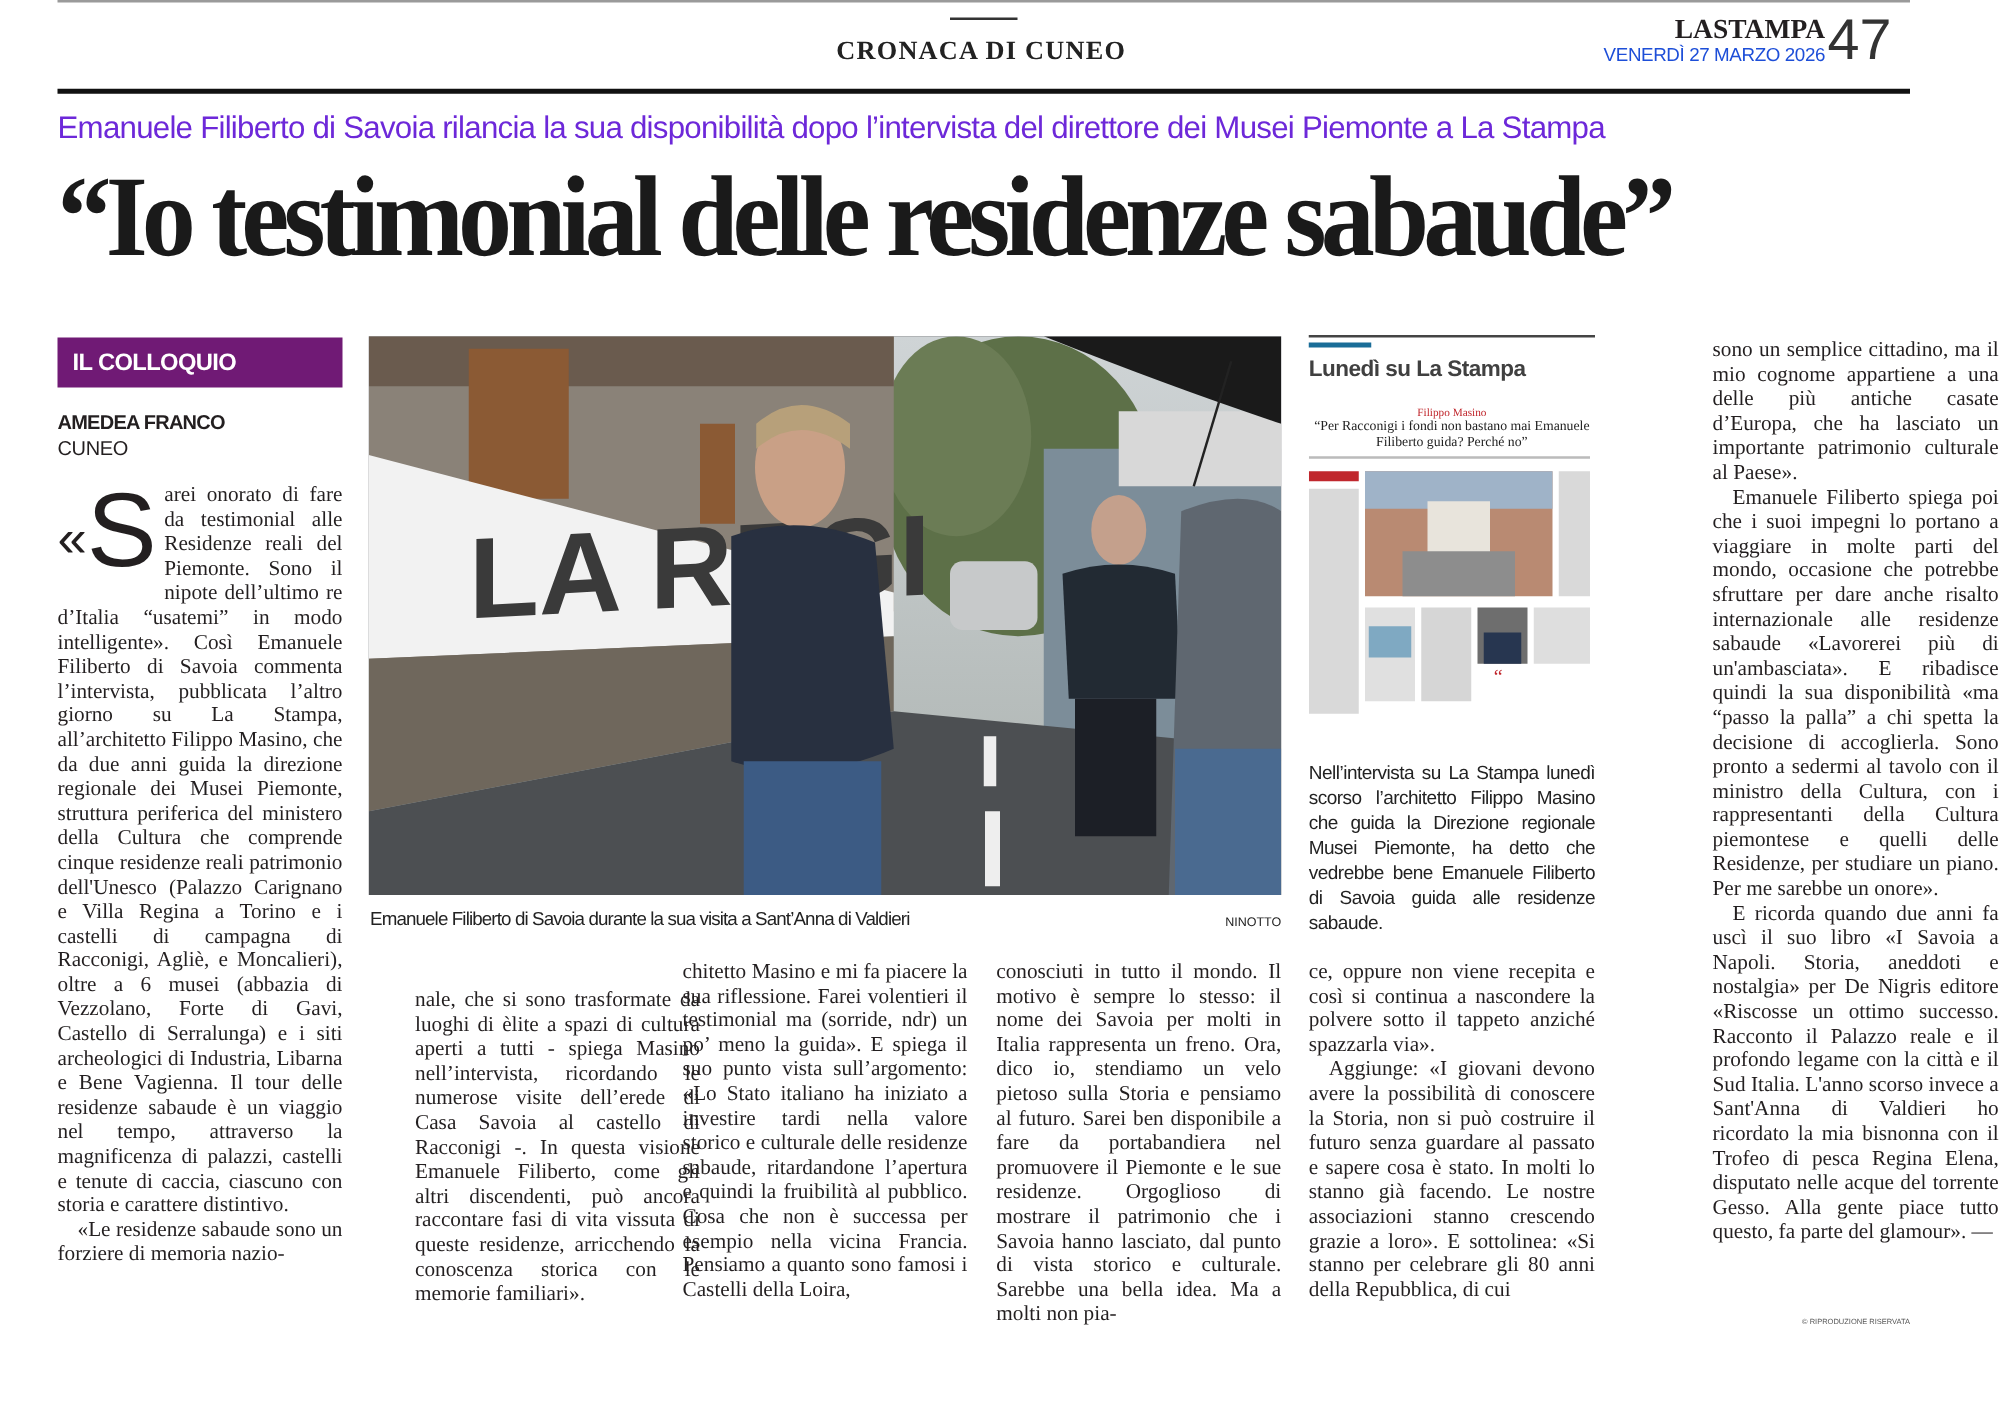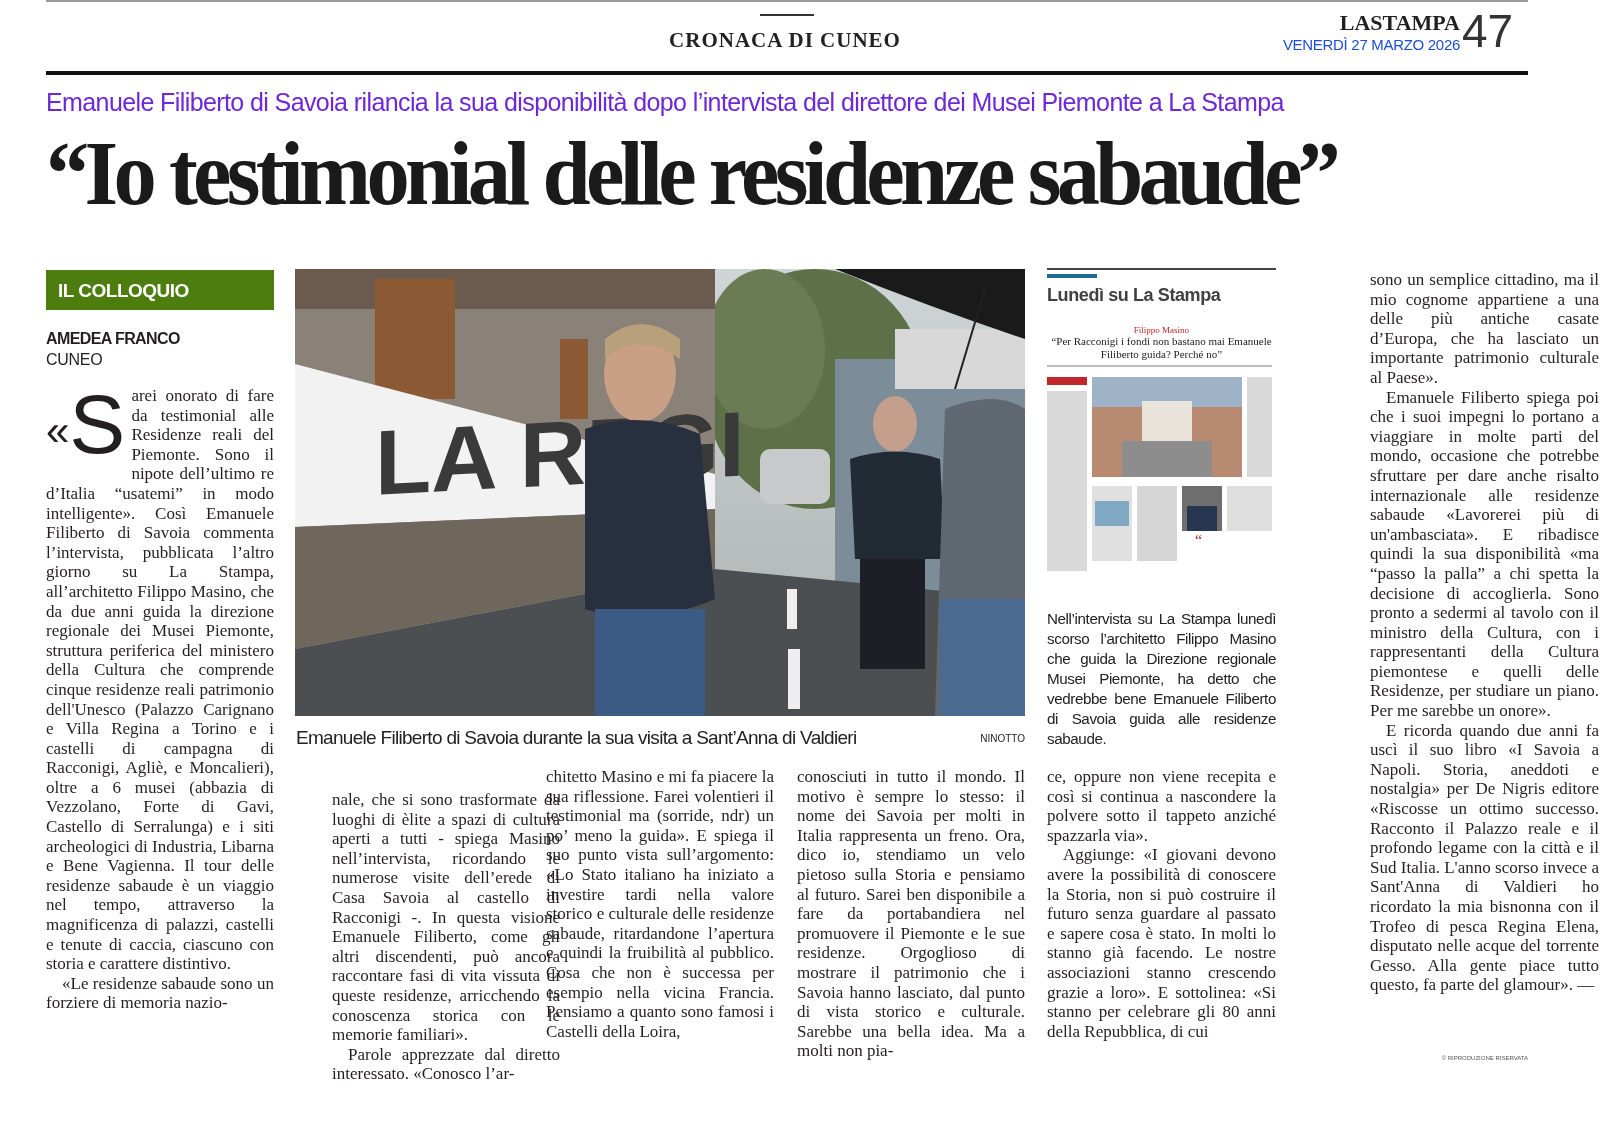--- a/index.html
+++ b/index.html
@@ -7,31 +7,31 @@
   .abs { position:absolute; }
   .topline { left:46px; top:0; width:1482px; height:2px; background:#9a9a9a; }
   .section-dash { left:760px; top:14px; width:54px; height:2px; background:#333; }
   .section-title { left:600px; top:28px; width:370px; text-align:center; font-family:"Liberation Serif", serif; font-weight:bold; font-size:21px; letter-spacing:1px; color:#222; }
   .masthead { left:1290px; top:10px; width:170px; text-align:right; font-family:"Liberation Serif", serif; font-weight:bold; font-size:22px; letter-spacing:0px; }
   .date { left:1240px; top:36px; width:220px; text-align:right; font-family:"Liberation Sans", sans-serif; font-size:15px; color:#1d4ed8; letter-spacing:-0.3px; }
   .pagenum { left:1462px; top:4px; width:70px; font-family:"Liberation Sans", sans-serif; font-size:46px; font-weight:300; color:#333; }
   .rule { left:46px; top:71px; width:1482px; height:4px; background:#111; }
   .kicker { left:46px; top:88px; width:1482px; font-family:"Liberation Sans", sans-serif; font-size:25px; color:#6d28d9; letter-spacing:-0.6px; white-space:nowrap; }
   .headline { left:46px; top:118px; width:1482px; font-family:"Liberation Serif", serif; font-size:92px; font-weight:bold; color:#1a1a1a; letter-spacing:-5px; white-space:nowrap; line-height:110px; transform:scaleX(0.94); transform-origin:left center; }
-  .label-box { left:46px; top:270px; width:228px; height:40px; background:#4d7c0f; color:#fff; font-family:"Liberation Sans", sans-serif; font-weight:bold; font-size:19px; line-height:42px; padding-left:12px; box-sizing:border-box; letter-spacing:-0.5px; }
+  .label-box { left:46px; top:270px; width:228px; height:40px; background:#701a75; color:#fff; font-family:"Liberation Sans", sans-serif; font-weight:bold; font-size:19px; line-height:42px; padding-left:12px; box-sizing:border-box; letter-spacing:-0.5px; }
   .byline { left:46px; top:330px; font-family:"Liberation Sans", sans-serif; font-weight:bold; font-size:16px; letter-spacing:-0.6px; }
   .place { left:46px; top:351px; font-family:"Liberation Sans", sans-serif; font-size:16px; letter-spacing:-0.3px; }
   .col { font-family:"Liberation Serif", serif; font-size:17px; line-height:19.6px; text-align:justify; color:#231f20; }
   .col p { margin:0; }
   .col p.ind { text-indent:16px; }
   .dropcap-wrap { left:46px; top:386px; width:228px; }
   .dropcap { float:left; font-family:"Liberation Sans", sans-serif; font-weight:300; font-size:84px; line-height:72px; margin-right:6px; margin-top:2px; color:#231f20; }
   .dropcap .gq { font-size:42px; vertical-align:middle; }
   .photo { left:295px; top:269px; width:730px; height:447px; overflow:hidden; background:#7b7e80; }
-  .caption { left:296px; top:727px; width:640px; font-family:"Liberation Sans", sans-serif; font-size:19px; letter-spacing:-0.7px; color:#222; }
+  .caption { left:296px; top:727px; width:640px; font-family:"Liberation Sans", sans-serif; font-size:15px; letter-spacing:-0.7px; color:#222; }
   .credit { left:960px; top:733px; width:65px; text-align:right; font-family:"Liberation Sans", sans-serif; font-size:10px; color:#222; }
   .box-topline { left:1047px; top:268px; width:229px; height:2px; background:#444; }
   .box-accent { left:1047px; top:274px; width:50px; height:4px; background:#1a6d98; }
   .box-title { left:1047px; top:285px; font-family:"Liberation Sans", sans-serif; font-weight:bold; font-size:18px; color:#404040; letter-spacing:-0.4px; }
   .thumb { left:1047px; top:325px; width:229px; height:270px; overflow:hidden; }
   .box-text { left:1047px; top:609px; width:229px; font-family:"Liberation Sans", sans-serif; font-size:15.2px; line-height:20px; color:#222; text-align:justify; letter-spacing:-0.4px; }
   .tailcredit { left:1430px; top:1055px; width:98px; text-align:right; font-family:"Liberation Sans", sans-serif; font-size:6px; color:#555; }
 </style>
 </head>
 <body>
@@ -129,21 +129,20 @@
     <rect x="135" y="125" width="40" height="45" fill="#6e6e6e"></rect>
     <rect x="140" y="145" width="30" height="25" fill="#273650"></rect>
     <text x="148" y="185" font-family="Liberation Serif, serif" font-size="16" fill="#c0272d">“</text>
     <rect x="180" y="125" width="45" height="45" fill="#dedede"></rect>
   </svg>
 </div>
 <div class="abs box-text">Nell’intervista su La Stampa lunedì scorso l’architetto Filippo Masino che guida la Direzione regionale Musei Piemonte, ha detto che vedrebbe bene Emanuele Filiberto di Savoia guida alle residenze sabaude.</div>
 
 <div class="abs col" style="left:296px;top:790px;width:228px;margin-left:36px;">
   <p>nale, che si sono trasformate da luoghi di èlite a spazi di cultura aperti a tutti - spiega Masino nell’intervista, ricordando le numerose visite dell’erede di Casa Savoia al castello di Racconigi -. In questa visione Emanuele Filiberto, come gli altri discendenti, può ancora raccontare fasi di vita vissuta di queste residenze, arricchendo la conoscenza storica con le memorie familiari».</p>
-  <p class="ind">Parole apprezzate dal diretto interessato. «Conosco l’ar-</p>
 </div>
 <div class="abs col" style="left:546px;top:767px;width:228px;">
   <p>chitetto Masino e mi fa piacere la sua riflessione. Farei volentieri il testimonial ma (sorride, ndr) un po’ meno la guida». E spiega il suo punto vista sull’argomento: «Lo Stato italiano ha iniziato a investire tardi nella valore storico e culturale delle residenze sabaude, ritardandone l’apertura e quindi la fruibilità al pubblico. Cosa che non è successa per esempio nella vicina Francia. Pensiamo a quanto sono famosi i Castelli della Loira,</p>
 </div>
 <div class="abs col" style="left:797px;top:767px;width:228px;">
   <p>conosciuti in tutto il mondo. Il motivo è sempre lo stesso: il nome dei Savoia per molti in Italia rappresenta un freno. Ora, dico io, stendiamo un velo pietoso sulla Storia e pensiamo al futuro. Sarei ben disponibile a fare da portabandiera nel promuovere il Piemonte e le sue residenze. Orgoglioso di mostrare il patrimonio che i Savoia hanno lasciato, dal punto di vista storico e culturale. Sarebbe una bella idea. Ma a molti non pia-</p>
 </div>
 <div class="abs col" style="left:1047px;top:767px;width:229px;">
   <p>ce, oppure non viene recepita e così si continua a nascondere la polvere sotto il tappeto anziché spazzarla via».</p>
   <p class="ind">Aggiunge: «I giovani devono avere la possibilità di conoscere la Storia, non si può costruire il futuro senza guardare al passato e sapere cosa è stato. In molti lo stanno già facendo. Le nostre associazioni stanno crescendo grazie a loro». E sottolinea: «Si stanno per celebrare gli 80 anni della Repubblica, di cui</p>

